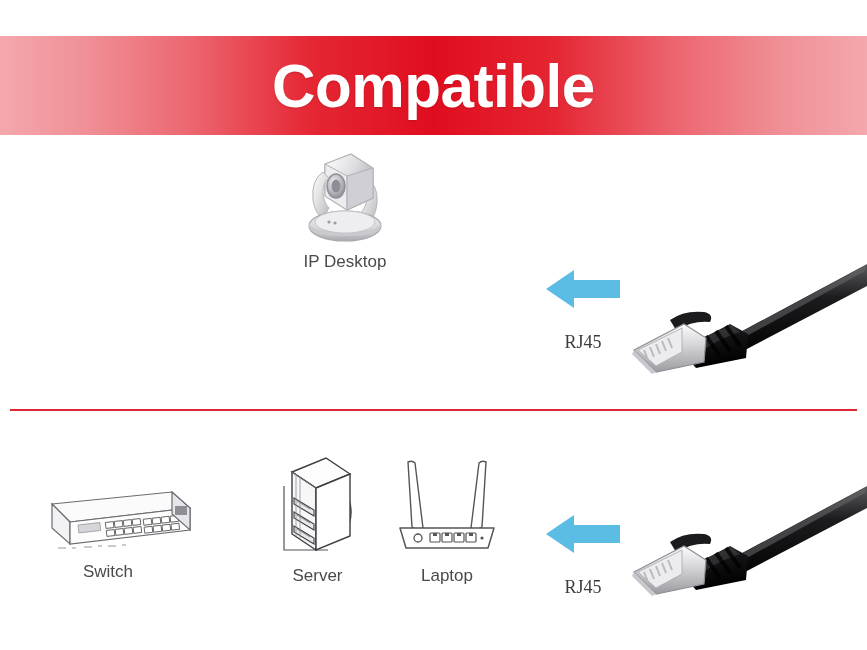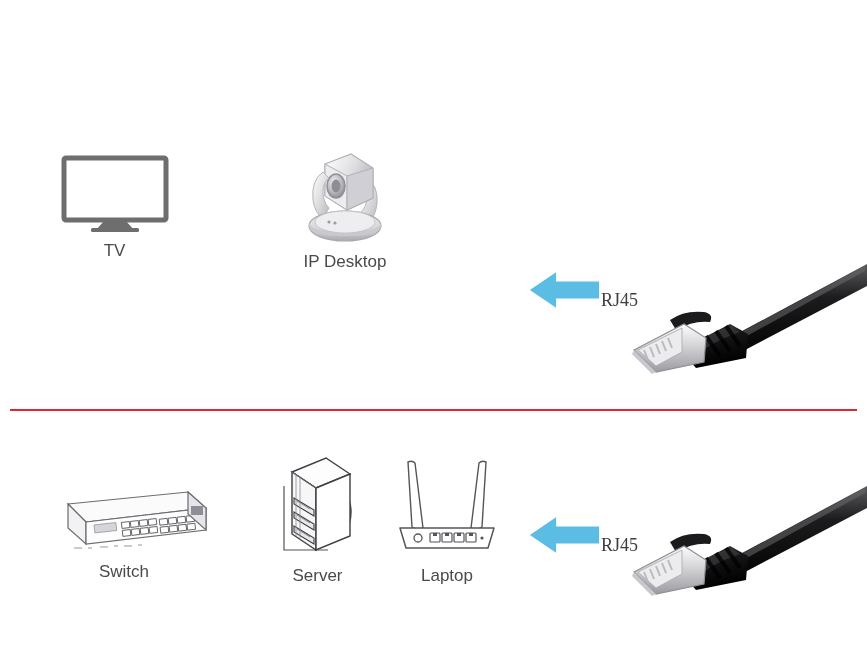--- a/index.html
+++ b/index.html
@@ -44,58 +44,51 @@
     font-family:"Liberation Sans", sans-serif;white-space:nowrap;
   }
 
   
   .n-tv{left:47px;top:15px;width:135px;}
   .n-ipcam{left:280px;top:8px;width:130px;}
   .n-desktop{left:142px;top:128px;width:130px;}
   .n-laptop{left:385px;top:130px;width:130px;}
 
   
-  .n-switch{left:34px;top:60px;width:180px;}
+  .n-switch{left:18px;top:60px;width:180px;}
   .n-server{left:260px;top:34px;width:115px;}
   .n-router{left:382px;top:32px;width:130px;}
 
   
-  .arrowbox{position:absolute;display:flex;flex-direction:row;align-items:center;}
+  .arrowbox{position:absolute;display:flex;flex-direction:column;align-items:center;}
   .ar-top{left:528px;top:128px;width:110px;}
   .ar-bottom{left:528px;top:95px;width:110px;}
   .arrow-svg{display:block;}
   .rj45-label{
     margin-top:22px;color:#3d3d3d;font-size:18px;
     font-family:"Liberation Serif", serif;white-space:nowrap;
   }
 
   
   .cable{position:absolute;}
   .cb-top{left:622px;top:118px;width:245px;height:120px;}
   .cb-bottom{left:622px;top:62px;width:245px;height:125px;}
   .cable svg{display:block;}
 </style>
 </head>
 <body>
 
 <div class="page">
 
+  <div class="banner">
+    <div class="banner-title">Compatible</div>
+  </div>
 
   <div class="section sec-top">
 
-    <div class="node n-tv">
-      <div class="node-art">
-        <svg width="108" height="80" viewBox="0 0 108 80">
-          <rect x="3" y="3" width="102" height="62" rx="2" fill="#ffffff" stroke="#6e6e6e" stroke-width="5"></rect>
-          <path d="M44 65 L64 65 L74 76 L34 76 Z" fill="#6e6e6e"></path>
-          <rect x="30" y="73" width="48" height="4" rx="1.5" fill="#6e6e6e"></rect>
-        </svg>
-      </div>
-      <div class="node-label">TV</div>
-    </div>
 
     <div class="node n-ipcam">
       <div class="node-art">
         <svg width="92" height="98" viewBox="0 0 92 98">
           <defs>
             <linearGradient id="camBody" x1="0" y1="0" x2="1" y2="1">
               <stop offset="0%" stop-color="#fdfdfd"></stop>
               <stop offset="45%" stop-color="#e2e2e4"></stop>
               <stop offset="100%" stop-color="#b9b9bd"></stop>
             </linearGradient>

